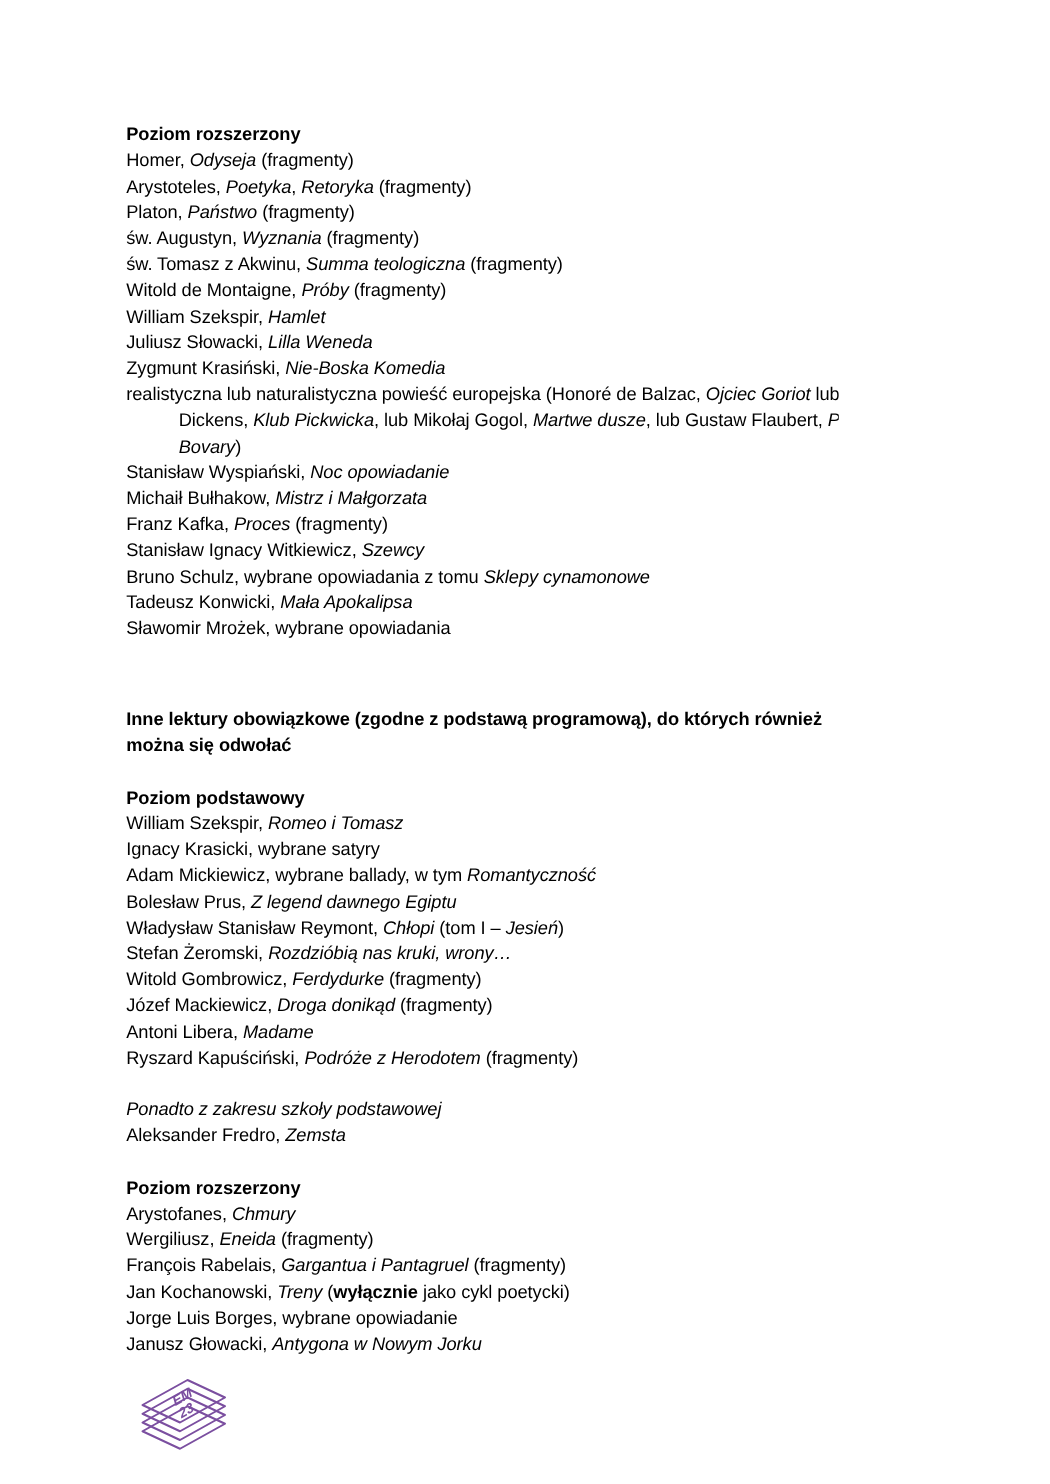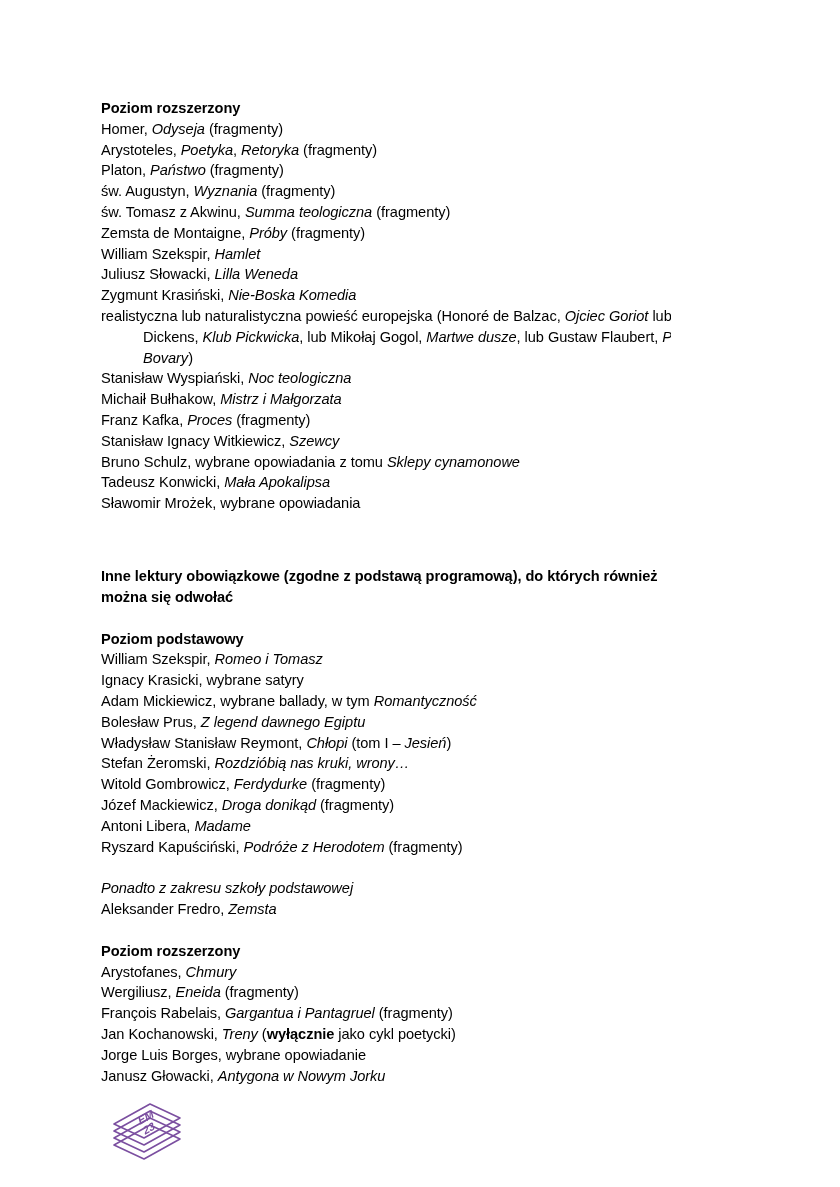--- a/index.html
+++ b/index.html
@@ -96,31 +96,31 @@
     <div class="line"><span>Homer, </span><i class="t">Odyseja</i><span> (fragmenty)</span></div>
 
     <div class="line"><span>Arystoteles, </span><i class="t">Poetyka</i><span>, </span><i class="t">Retoryka</i><span> (fragmenty)</span></div>
 
     <div class="line"><span>Platon, </span><i class="t">Państwo</i><span> (fragmenty)</span></div>
 
     <div class="line"><span>św. Augustyn, </span><i class="t">Wyznania</i><span> (fragmenty)</span></div>
 
     <div class="line"><span>św. Tomasz z Akwinu, </span><i class="t">Summa teologiczna</i><span> (fragmenty)</span></div>
 
-    <div class="line"><span>Zemsta de Montaigne, </span><i class="t">Próby</i><span> (fragmenty)</span></div>
+    <div class="line"><span>Witold de Montaigne, </span><i class="t">Próby</i><span> (fragmenty)</span></div>
 
     <div class="line"><span>William Szekspir, </span><i class="t">Hamlet</i><span></span></div>
 
     <div class="line"><span>Juliusz Słowacki, </span><i class="t">Lilla Weneda</i><span></span></div>
 
     <div class="line"><span>Zygmunt Krasiński, </span><i class="t">Nie-Boska Komedia</i><span></span></div>
 
     <div class="line hang"><span>realistyczna lub naturalistyczna powieść europejska (Honoré de Balzac, </span><i class="t">Ojciec Goriot</i><span> lub Charles Dickens, </span><i class="t">Klub Pickwicka</i><span>, lub Mikołaj Gogol, </span><i class="t">Martwe dusze</i><span>, lub Gustaw Flaubert, </span><i class="t">Pani Bovary</i><span>)</span></div>
 
-    <div class="line"><span>Stanisław Wyspiański, </span><i class="t">Noc teologiczna</i><span></span></div>
+    <div class="line"><span>Stanisław Wyspiański, </span><i class="t">Noc opowiadanie</i><span></span></div>
 
     <div class="line"><span>Michaił Bułhakow, </span><i class="t">Mistrz i Małgorzata</i><span></span></div>
 
     <div class="line"><span>Franz Kafka, </span><i class="t">Proces</i><span> (fragmenty)</span></div>
 
     <div class="line"><span>Stanisław Ignacy Witkiewicz, </span><i class="t">Szewcy</i><span></span></div>
 
     <div class="line"><span>Bruno Schulz, wybrane opowiadania z tomu </span><i class="t">Sklepy cynamonowe</i><span></span></div>
 
     <div class="line"><span>Tadeusz Konwicki, </span><i class="t">Mała Apokalipsa</i><span></span></div>

